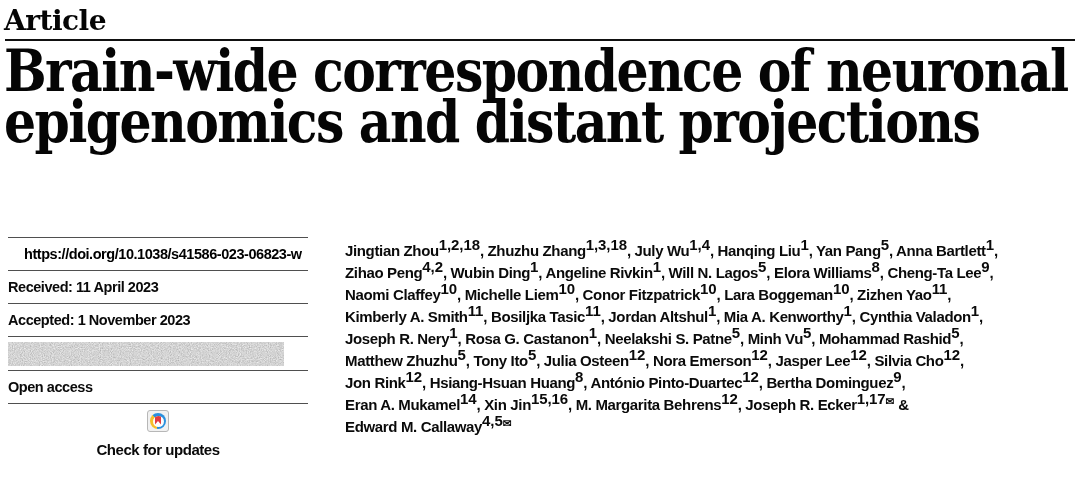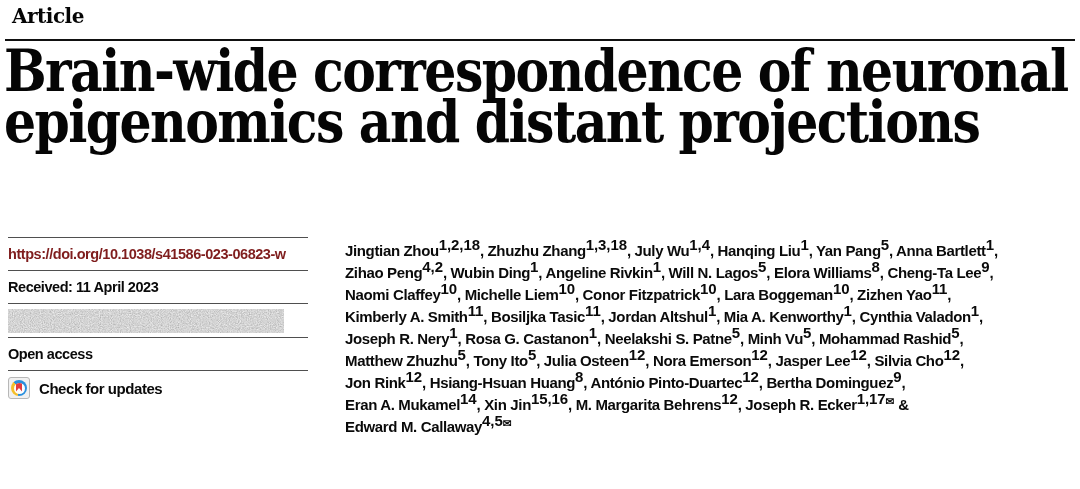--- a/index.html
+++ b/index.html
@@ -6,51 +6,52 @@
   body{
     width:1080px;height:489px;
     font-family:"Liberation Sans",sans-serif;
     color:#0a0a0a;
     -webkit-font-smoothing:antialiased;
   }
   .page{position:relative;width:1080px;height:489px;overflow:hidden;background:#fff;}
 
   
   .kicker{
-    position:absolute;left:12px;top:4px;
+    position:absolute;left:4px;top:4px;
     font-family:"DejaVu Serif",serif;font-weight:700;
-    font-size:20px;letter-spacing:-0.5px;color:#050505;
+    font-size:28px;letter-spacing:-0.5px;color:#050505;
   }
   .rule-article{position:absolute;left:5px;width:1070px;top:39px;border-top:2px solid #111;}
 
   
   .title{
     position:absolute;left:4px;top:46px;
     font-family:"DejaVu Serif",serif;font-weight:700;color:#050505;
     font-size:58px;line-height:51px;letter-spacing:-1.8px;
     transform:scaleX(0.87);transform-origin:0 0;
     white-space:nowrap;
   }
 
   
   .leftcol{position:absolute;left:8px;top:237px;width:300px;}
   .meta-row{
     border-top:1px solid #4f4f4f;
     padding:8px 0 8px 0;
     font-size:14.5px;font-weight:700;letter-spacing:-0.45px;
     white-space:nowrap;color:#0a0a0a;
   }
-  .meta-row a{color:#7f1d1d;text-decoration:none;}
+  .meta-row a{color:#000000;text-decoration:none;margin-left:16px;}
   .noise-row{border-top:1px solid #4f4f4f;padding:5px 0 4px 0;line-height:0;}
   .check-row{
     border-top:1px solid #4f4f4f;
     padding:6px 0 0 0;
     display:flex;align-items:center;gap:9px;
     font-size:15px;font-weight:700;letter-spacing:-0.45px;
     cursor:pointer;
+    flex-direction:column;
   }
 
   
   .cm-btn{
     width:22px;height:22px;flex:0 0 22px;
     background:#f1f1f1;border:1px solid #b7b7b7;border-radius:3px;
     display:flex;align-items:center;justify-content:center;box-sizing:border-box;
   }
   .cm-circle{
     width:16px;height:16px;border-radius:50%;
@@ -89,20 +90,21 @@
   <div class="title">
     <div>Brain-wide correspondence of neuronal</div>
     <div>epigenomics and distant projections</div>
   </div>
 
   <div class="leftcol">
     <div class="meta-row">
       <a href="#">https://doi.org/10.1038/s41586-023-06823-w</a>
     </div>
     <div class="meta-row">Received: 11 April 2023</div>
+    <div class="meta-row">Accepted: 1 November 2023</div>
     <div class="noise-row">
       <svg width="276" height="24" aria-hidden="true">
         <defs>
           <filter id="noiseF" x="0" y="0" width="100%" height="100%">
             <feTurbulence type="fractalNoise" baseFrequency="0.9" numOctaves="2" seed="7" stitchTiles="stitch"></feTurbulence>
             <feColorMatrix type="saturate" values="0"></feColorMatrix>
             <feComponentTransfer>
               <feFuncR type="linear" slope="0.75" intercept="0.28"></feFuncR>
               <feFuncG type="linear" slope="0.75" intercept="0.28"></feFuncG>
               <feFuncB type="linear" slope="0.75" intercept="0.28"></feFuncB>

